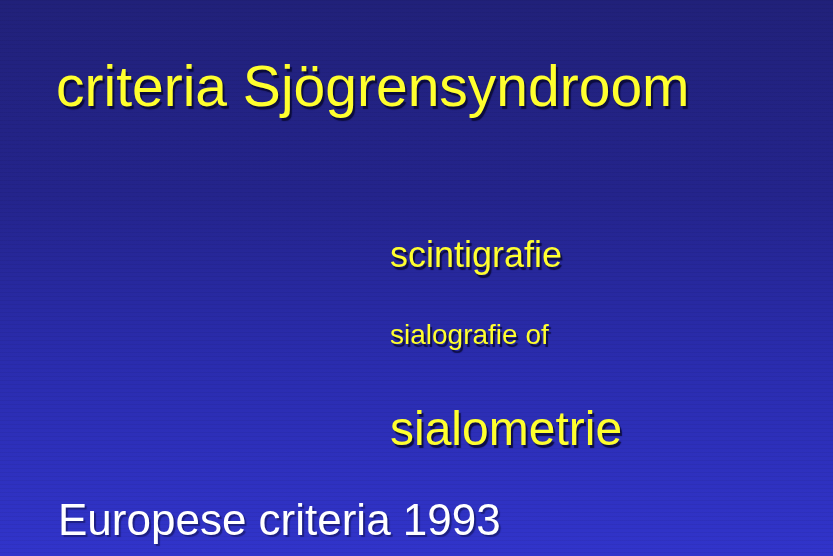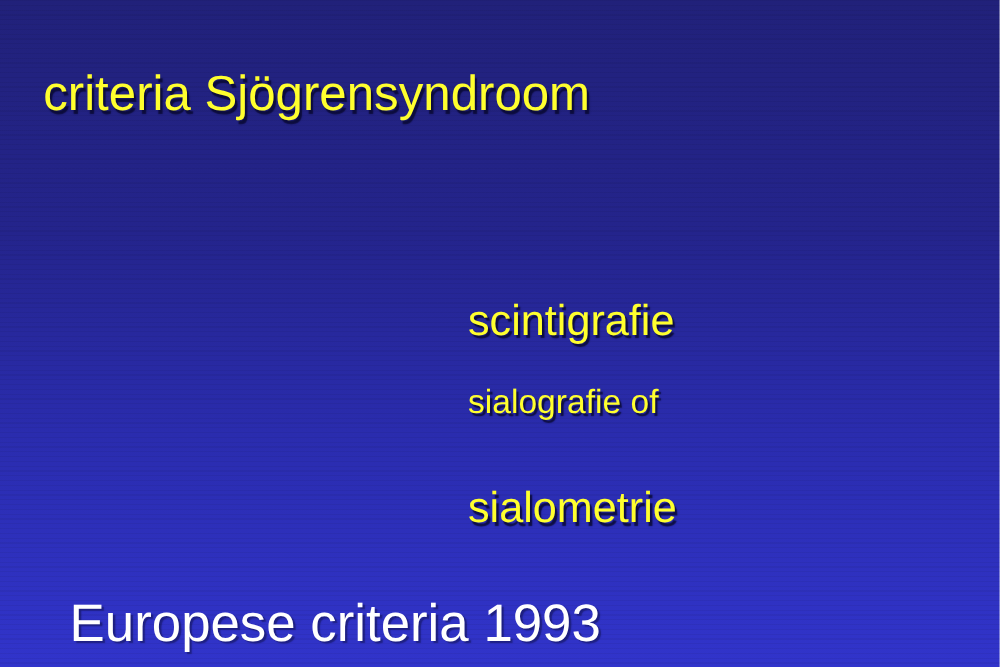--- a/index.html
+++ b/index.html
@@ -28,26 +28,26 @@
     white-space: nowrap;
   }
   .yellow {
     color: #ffff2e;
     text-shadow: 2px 3px 1px rgba(8, 8, 48, 0.85);
   }
   .white {
     color: #ffffff;
     text-shadow: 2px 2px 1px rgba(8, 8, 48, 0.45);
   }
-  .title    { left: 36px;  top: 58px;  font-size: 41px; }
+  .title    { left: 56px;  top: 58px;  font-size: 57px; }
   .subtitle { left: 352px; top: 150px; font-size: 36px; }
   .objectief{ left: 55px;  top: 259px; font-size: 42px; }
-  .item-0   { left: 390px; top: 237px; font-size: 36px; margin-top: 12px; }
+  .item-0   { left: 390px; top: 237px; font-size: 36px; }
   .item-1   { left: 390px; top: 321px; font-size: 28px; }
-  .item-2   { left: 390px; top: 405px; font-size: 36px; }
+  .item-2   { left: 390px; top: 405px; font-size: 48px; }
   .footer   { left: 58px;  top: 498px; font-size: 44px; }
 </style>
 </head>
 <body>
 
 <div class="slide">
   <div class="txt yellow title">criteria Sjögrensyndroom</div>
 
 
 

